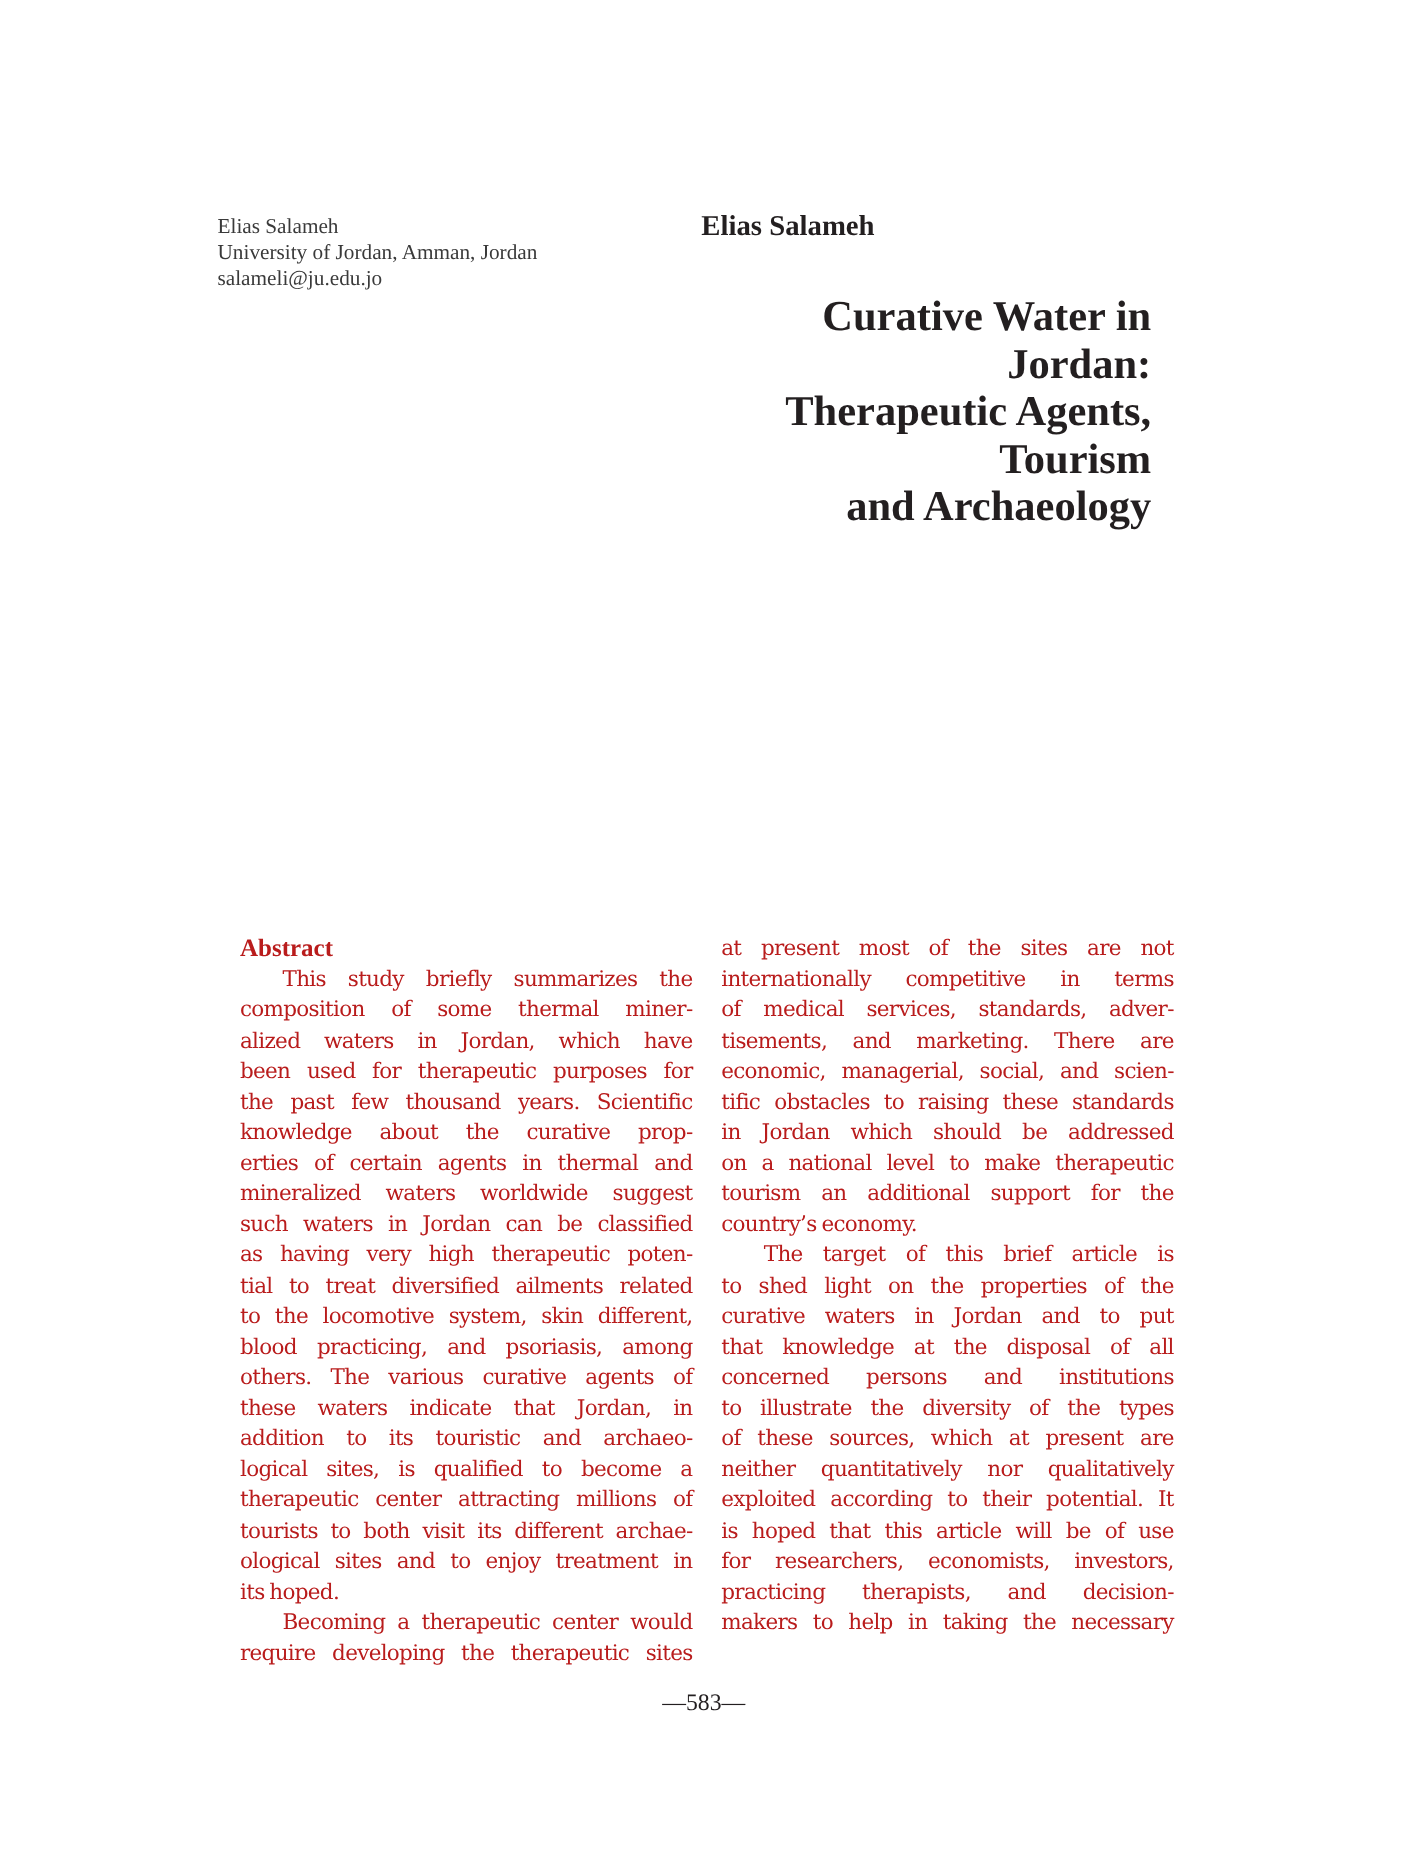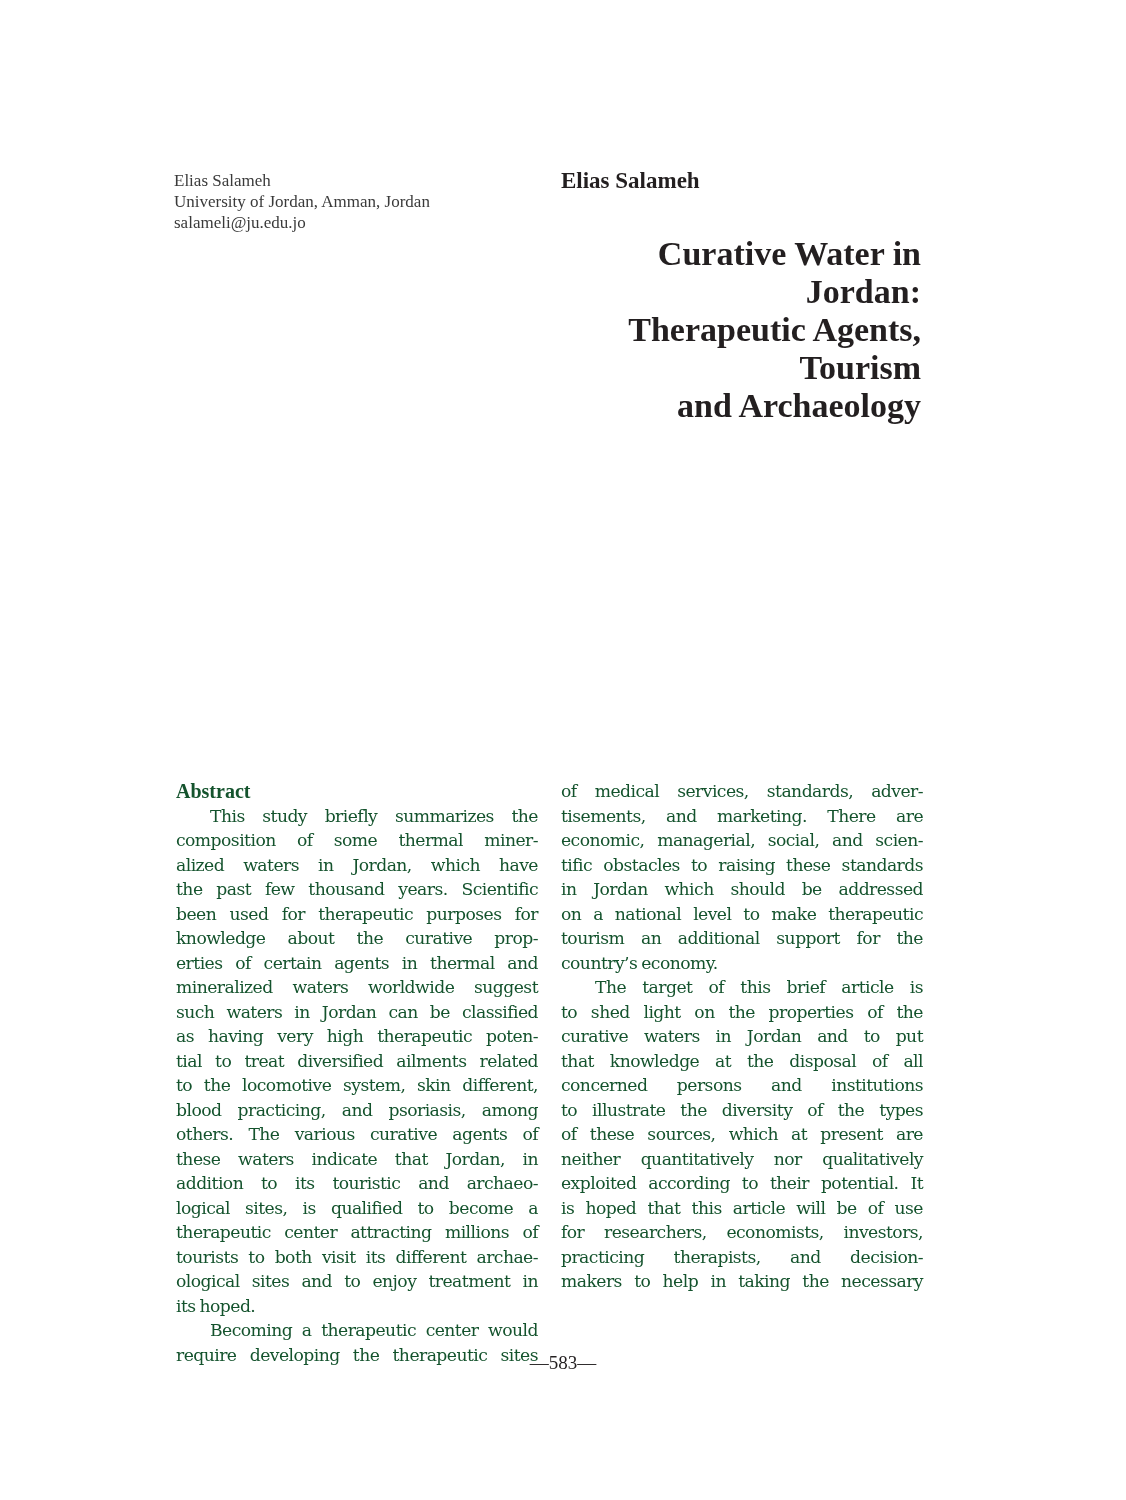--- a/index.html
+++ b/index.html
@@ -15,23 +15,23 @@
     font-family: "Liberation Serif", serif; font-weight: bold;
     font-size: 23px; line-height: 28px; color: #231f20;
   }
   .title {
     position: absolute; left: 561px; top: 235px; width: 360px;
     font-family: "Liberation Serif", serif; font-weight: bold;
     font-size: 34px; line-height: 38px; color: #231f20;
   }
   .title div { white-space: nowrap; text-align: right; }
   .col {
-    position: absolute; top: 779px; width: 362px;
+    position: absolute; top: 747px; width: 362px;
     font-family: "DejaVu Serif", serif;
-    font-size: 17.2px; line-height: 24.5px; color: #14532d;
+    font-size: 17.2px; line-height: 24.5px; color: #b91c1c; margin-left: 16px;
   }
   .col.left { left: 176px; }
   .col.right { left: 561px; }
   .line {
     display: block; white-space: nowrap; text-align: justify;
     text-align-last: justify; height: 24.5px;
     letter-spacing: -0.55px; word-spacing: -1px;
   }
   .line.last { text-align-last: left; }
   .line.indent { padding-left: 34px; }
@@ -61,22 +61,22 @@
   <div>Therapeutic Agents,</div>
   <div>Tourism</div>
   <div>and Archaeology</div>
 </div>
 
 <div class="col left">
   <span class="abstract-heading">Abstract</span>
   <span class="line indent">This study briefly summarizes the</span>
   <span class="line">composition of some thermal miner-</span>
   <span class="line">alized waters in Jordan, which have</span>
+  <span class="line">been used for therapeutic purposes for</span>
   <span class="line">the past few thousand years. Scientific</span>
-  <span class="line">been used for therapeutic purposes for</span>
   <span class="line">knowledge about the curative prop-</span>
   <span class="line">erties of certain agents in thermal and</span>
   <span class="line">mineralized waters worldwide suggest</span>
   <span class="line">such waters in Jordan can be classified</span>
   <span class="line">as having very high therapeutic poten-</span>
   <span class="line">tial to treat diversified ailments related</span>
   <span class="line">to the locomotive system, skin different,</span>
   <span class="line">blood practicing, and psoriasis, among</span>
   <span class="line">others. The various curative agents of</span>
   <span class="line">these waters indicate that Jordan, in</span>
@@ -84,20 +84,22 @@
   <span class="line">logical sites, is qualified to become a</span>
   <span class="line">therapeutic center attracting millions of</span>
   <span class="line">tourists to both visit its different archae-</span>
   <span class="line">ological sites and to enjoy treatment in</span>
   <span class="line last">its hoped.</span>
   <span class="line indent">Becoming a therapeutic center would</span>
   <span class="line">require developing the therapeutic sites</span>
 </div>
 
 <div class="col right">
+  <span class="line">at present most of the sites are not</span>
+  <span class="line">internationally competitive in terms</span>
   <span class="line">of medical services, standards, adver-</span>
   <span class="line">tisements, and marketing. There are</span>
   <span class="line">economic, managerial, social, and scien-</span>
   <span class="line">tific obstacles to raising these standards</span>
   <span class="line">in Jordan which should be addressed</span>
   <span class="line">on a national level to make therapeutic</span>
   <span class="line">tourism an additional support for the</span>
   <span class="line last">country’s economy.</span>
   <span class="line indent">The target of this brief article is</span>
   <span class="line">to shed light on the properties of the</span>

